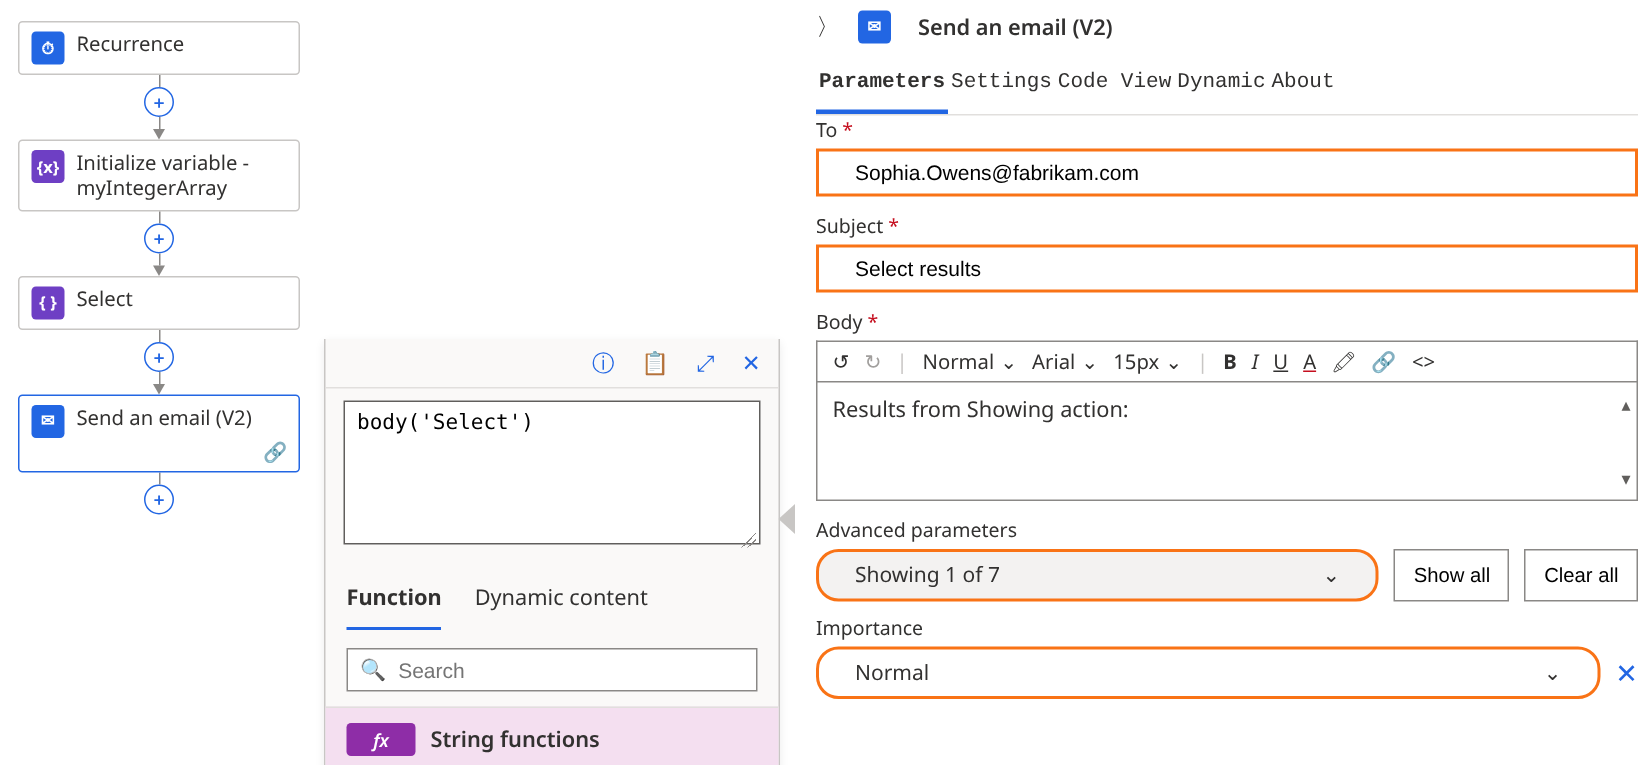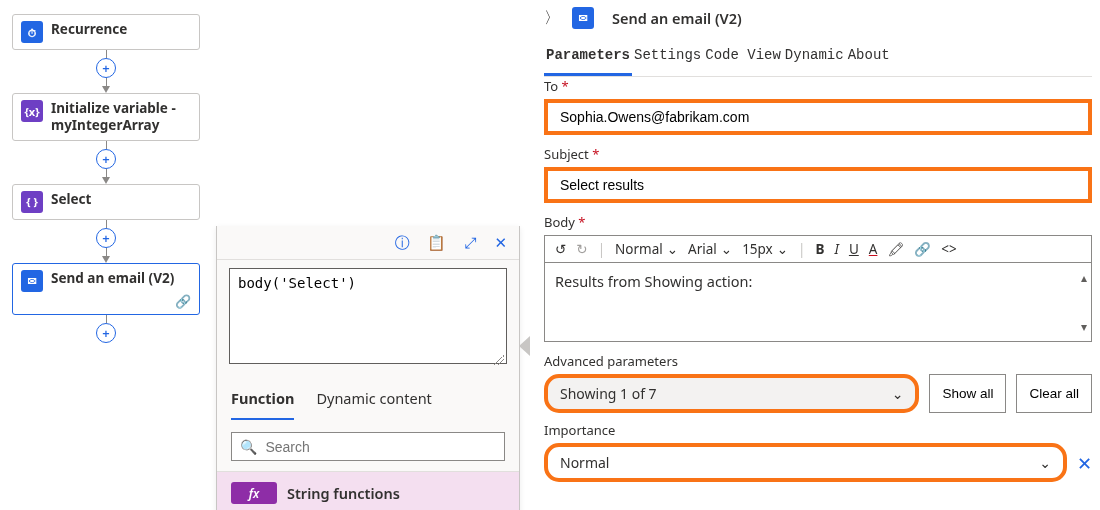--- a/index.html
+++ b/index.html
@@ -42,21 +42,21 @@
     align-items: center;
     justify-content: center;
     color: #fff;
     flex-shrink: 0;
     margin-right: 8px;
     font-size: 11px;
     font-weight: bold;
   }
   .flow-label {
     font-size: 13.5px;
-    font-weight: 700;
+    font-weight: 400;
     line-height: 1.25;
   }
   .connector {
     display: flex;
     flex-direction: column;
     align-items: center;
     width: 100%;
   }
   .connector .line { width: 1px; height: 8px; background: #8a8886; }
   .connector .plus {
@@ -229,22 +229,22 @@
   .field-label {
     font-size: 13px;
     margin-bottom: 4px;
   }
   .req::after {
     content: " *";
     color: #c50f1f;
   }
   .text-input, .select-input {
     width: 100%;
-    border: 4px solid #f97316;
-    padding: 6px 12px;
+    border: 2px solid #f97316;
+    padding: 6px 24px;
     font-size: 14px;
     background: #fff;
   }
   .select-input { display:flex; align-items:center; justify-content:space-between; cursor:pointer;border-radius:15px; }
   .rt-toolbar {
     border: 1px solid #8a8886;
     border-bottom: none;
     display: flex;
     align-items: center;
     gap: 10px;

